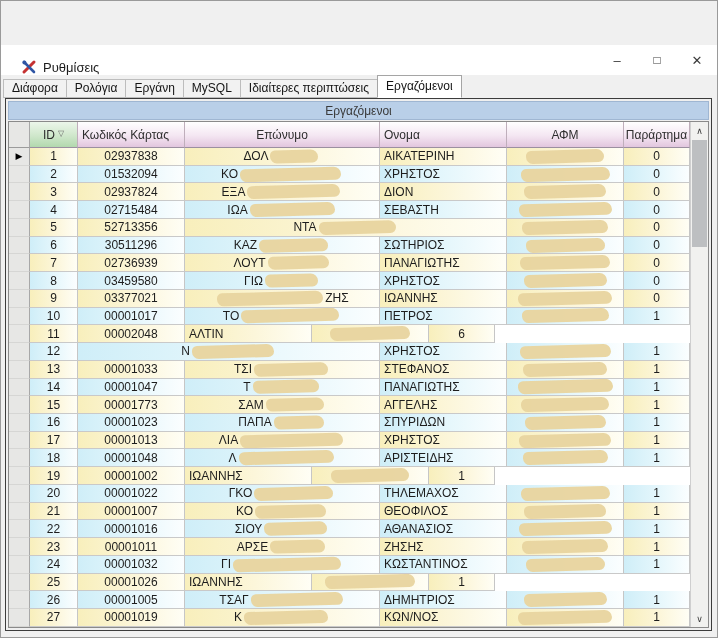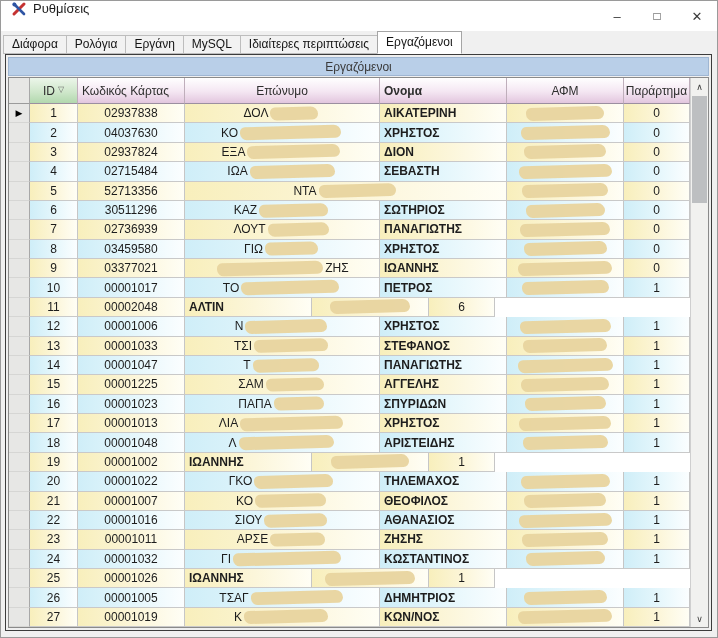--- a/index.html
+++ b/index.html
@@ -1,22 +1,22 @@
 <!DOCTYPE html>
 <html lang="el"><head>
 <meta charset="utf-8">
 <style>
   html,body{margin:0;padding:0;background:#d7d7d7;}
   body{width:718px;height:638px;overflow:hidden;font-family:"Liberation Sans",sans-serif;}
   .window{box-sizing:border-box;width:718px;height:638px;border:1px solid #9a9a9a;
           background:#f0f0f0;display:flex;flex-direction:column;}
 
   
-  .titlebar{height:30px;background:#ffffff;display:flex;align-items:flex-start;
-            padding-left:10px;flex:0 0 auto;}
+  .titlebar{height:30px;background:#ffffff;display:flex;align-items:flex-end;
+            padding-left:20px;flex:0 0 auto;margin-top:44px;}
   .app-icon{width:16px;height:16px;margin-right:6px;flex:0 0 auto;}
   .title-text{font-size:13px;color:#1c1c1c;}
   .win-controls{margin-left:auto;display:flex;height:100%;}
   .win-btn{width:40px;height:100%;display:flex;align-items:center;justify-content:center;
            font-size:13px;color:#3b3b3b;cursor:default;}
   .win-btn.max{font-size:12px;}
 
   
   .tabstrip{height:23px;flex:0 0 auto;display:flex;align-items:flex-end;background:#f0f0f0;
             padding:0 0 0 2px;}
@@ -54,21 +54,21 @@
         overflow:hidden;white-space:nowrap;padding:0 4px;}
   .grow.odd  .cell.data{background:linear-gradient(90deg,#f8efbc 0%,#fcf6da 55%,#fffef5 100%);}
   .grow.even .cell.data{background:linear-gradient(90deg,#cfeef8 0%,#e6f7fc 55%,#fbfeff 100%);}
   .cell.sel{background:#e7e7e5;border-right:1px solid #a8a8a8;border-bottom:1px solid #d6d6d4;
             justify-content:center;padding:0;}
   .cell.center{justify-content:center;}
   .c-sel{width:21px;flex:0 0 auto;}
   .c-id{width:48px;flex:0 0 auto;text-align:center;}
   .c-card{width:107px;flex:0 0 auto;}
   .c-surname{flex:1;min-width:0;justify-content:center;}
-  .c-name{width:127px;flex:0 0 auto;font-weight:bold;}
+  .c-name{width:127px;flex:0 0 auto;}
   .c-afm{width:117px;flex:0 0 auto;}
   .c-branch{width:66px;flex:0 0 auto;}
   .row-arrow{font-size:9px;color:#000;line-height:1;}
 
   
   .blob{height:13px;background:#e8d5a0;border-radius:8px 12px 9px 11px;
         transform:rotate(-1.6deg);margin:0 2px;flex:0 0 auto;opacity:.97;}
 
   
   .vscroll{width:17px;flex:0 0 auto;background:#f1f1ef;border-left:1px solid #cfcfcf;
@@ -148,21 +148,21 @@
               </span>
               <span class="cell data c-name">ΑΙΚΑΤΕΡΙΝΗ</span>
               <span class="cell data c-afm center">
                 <span class="blob" style="width: 78px;"></span>
               </span>
               <span class="cell data c-branch center">0</span>
             </div>
             <div class="grow even">
               <span class="cell sel c-sel"></span>
               <span class="cell data c-id center">2</span>
-              <span class="cell data c-card center">04037630</span>
+              <span class="cell data c-card center">01532094</span>
               <span class="cell data c-surname">
                 <span>ΚΟ</span>
                 <span class="blob" style="width: 101px;"></span>
               </span>
               <span class="cell data c-name">ΧΡΗΣΤΟΣ</span>
               <span class="cell data c-afm center">
                 <span class="blob" style="width: 89px;"></span>
               </span>
               <span class="cell data c-branch center">0</span>
             </div>
@@ -283,21 +283,20 @@
               <span class="cell data c-card center">00002048</span>
               <span class="cell data c-name">ΑΛΤΙΝ</span>
               <span class="cell data c-afm center">
                 <span class="blob" style="width: 80px;"></span>
               </span>
               <span class="cell data c-branch center">6</span>
             </div>
             <div class="grow even">
               <span class="cell sel c-sel"></span>
               <span class="cell data c-id center">12</span>
-              <span class="cell data c-card center">00001006</span>
               <span class="cell data c-surname">
                 <span>Ν</span>
                 <span class="blob" style="width: 82px;"></span>
               </span>
               <span class="cell data c-name">ΧΡΗΣΤΟΣ</span>
               <span class="cell data c-afm center">
                 <span class="blob" style="width: 91px;"></span>
               </span>
               <span class="cell data c-branch center">1</span>
             </div>
@@ -325,21 +324,21 @@
               </span>
               <span class="cell data c-name">ΠΑΝΑΓΙΩΤΗΣ</span>
               <span class="cell data c-afm center">
                 <span class="blob" style="width: 95px;"></span>
               </span>
               <span class="cell data c-branch center">1</span>
             </div>
             <div class="grow odd">
               <span class="cell sel c-sel"></span>
               <span class="cell data c-id center">15</span>
-              <span class="cell data c-card center">00001225</span>
+              <span class="cell data c-card center">00001773</span>
               <span class="cell data c-surname">
                 <span>ΣΑΜ</span>
                 <span class="blob" style="width: 58px;"></span>
               </span>
               <span class="cell data c-name">ΑΓΓΕΛΗΣ</span>
               <span class="cell data c-afm center">
                 <span class="blob" style="width: 88px;"></span>
               </span>
               <span class="cell data c-branch center">1</span>
             </div>

